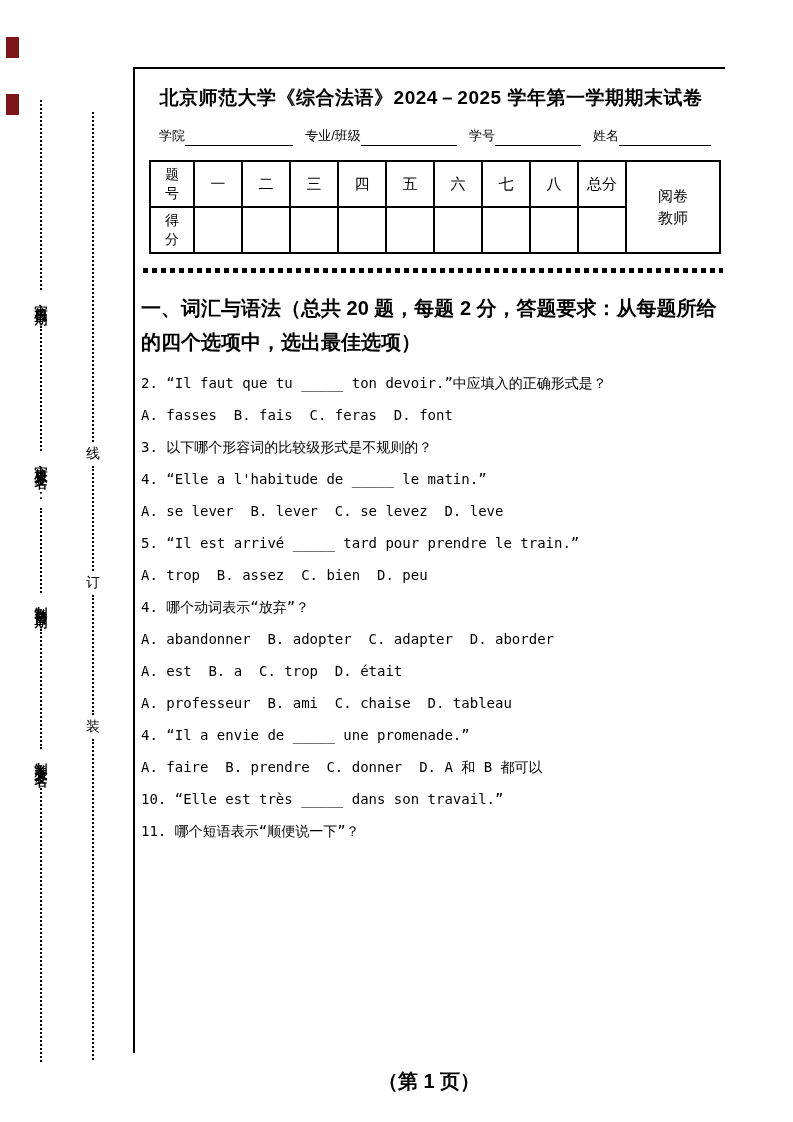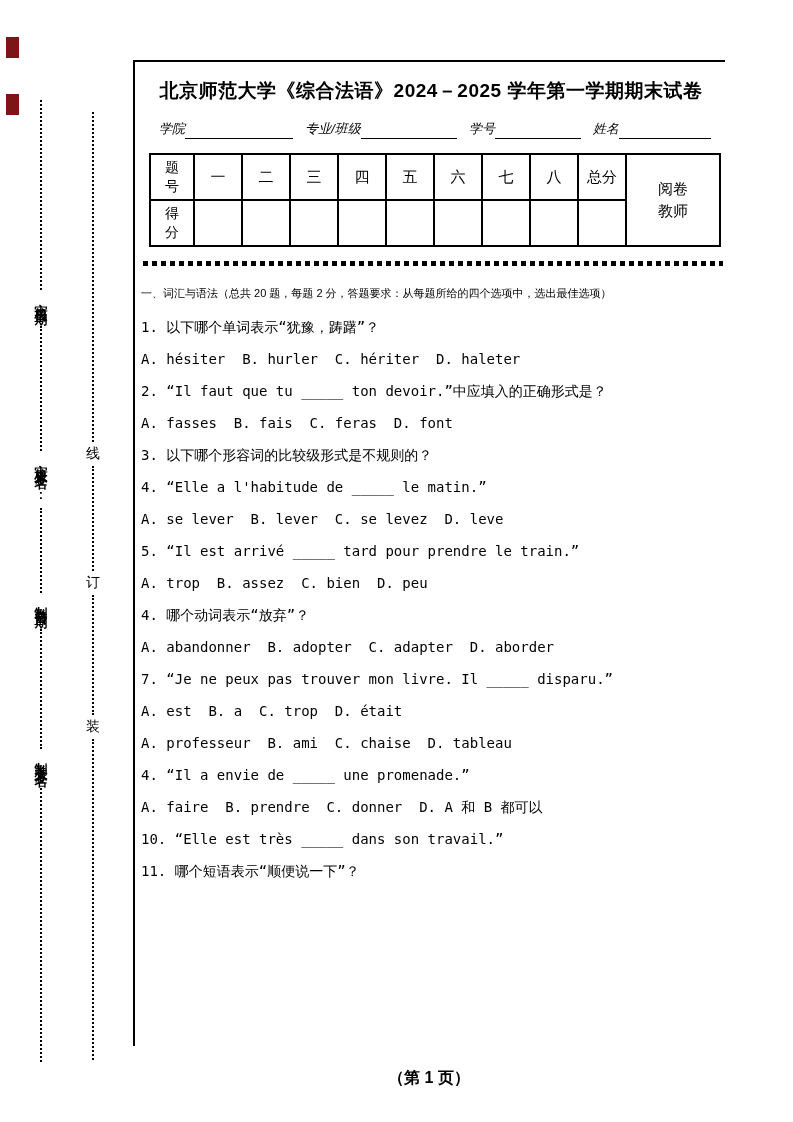--- a/index.html
+++ b/index.html
@@ -30,34 +30,34 @@
   .c2s1 { height: 330px; } .c2s2 { height: 105px; } .c2s3 { height: 120px; } .c2s4 { flex: 1; }
   .vlabel {
     writing-mode: vertical-lr; text-orientation: upright;
     font-size: 13px; font-weight: bold; letter-spacing: 3px; line-height: 1;
     padding: 3px 0;
   }
   .bind-char { font-size: 14px; padding: 3px 0; }
 
   
   .content {
-    position: absolute; left: 133px; top: 60px; width: 592px; height: 986px;
+    position: absolute; left: 133px; top: 67px; width: 592px; height: 986px;
     border-left: 2px solid #000; border-top: 2px solid #000;
     box-sizing: border-box;
     padding: 10px 4px 0 6px;
   }
   .title {
     text-align: center; font-size: 19px; font-weight: bold;
     letter-spacing: 0.5px; margin: 6px 0 0 0;
   }
   .fields {
     display: flex; align-items: flex-end; justify-content: space-between;
     margin: 16px 10px 14px 18px; font-size: 13px;
   }
-  .field { display: flex; align-items: flex-end; font-style: italic; }
+  .field { display: flex; align-items: flex-end; }
   .flabel { white-space: nowrap; padding-bottom: 1px; }
   .fline { border-bottom: 1.5px solid #000; height: 15px; display: inline-block; }
   .fw1 { width: 108px; } .fw2 { width: 96px; } .fw3 { width: 86px; } .fw4 { width: 92px; }
 
   table.score {
     border-collapse: collapse; margin-left: 8px; width: 572px; table-layout: fixed;
   }
   table.score td {
     border: 2px solid #000; text-align: center; vertical-align: middle;
     height: 44px; font-size: 15px; padding: 0;
@@ -67,37 +67,37 @@
   td.c-grader { width: 92px; font-size: 14px; }
   .stack-inner { width: 1.2em; margin: 0 auto; word-break: break-all; font-size: 14px; line-height: 1.35; }
   .grader-inner { width: 2.3em; margin: 2px auto; word-break: break-all; line-height: 1.5; }
 
   .dotted-sep {
     margin: 14px 0 0 2px; width: 580px; height: 5px;
     background: repeating-linear-gradient(to right, #000 0 5px, transparent 5px 9px);
   }
 
   .section-heading {
-    font-size: 11px; font-weight: normal; line-height: 1.7;
+    font-size: 20px; font-weight: bold; line-height: 1.7;
     margin: 18px 2px 14px 0;
     font-family: "Liberation Sans", "DejaVu Sans", sans-serif;
   }
 
   .questions {
     margin-top: 14px;
     font-family: "DejaVu Sans Mono", "Liberation Mono", monospace;
     font-size: 14px;
   }
   .questions p {
     margin: 0 0 12px 0; line-height: 20px; white-space: pre-wrap;
   }
 
   .footer {
     position: absolute; left: 133px; top: 1068px; width: 592px;
-    text-align: center; font-size: 16px; font-weight: bold;
+    text-align: center; font-size: 20px; font-weight: bold;
   }
 </style>
 </head>
 <body>
 
 <div class="page">
 
   <div class="reg-mark m1"></div>
   <div class="reg-mark m2"></div>
 
@@ -181,44 +181,39 @@
       </tr>
     </tbody>
       </table>
 
     <div class="dotted-sep"></div>
 
     <div class="section-heading">一、词汇与语法（总共 20 题，每题 2 分，答题要求：从每题所给的四个选项中，选出最佳选项）</div>
 
     <div class="questions">
       <div class="q">
-        <p>1. 以下哪个单词表示“犹豫，踌躇”？</p>
-        <p>A. hésiter  B. hurler  C. hériter  D. haleter</p>
-      </div>
-      <div class="q">
         <p>2. “Il faut que tu _____ ton devoir.”中应填入的正确形式是？</p>
         <p>A. fasses  B. fais  C. feras  D. font</p>
       </div>
       <div class="q">
         <p>3. 以下哪个形容词的比较级形式是不规则的？</p>
       </div>
       <div class="q">
         <p>4. “Elle a l'habitude de _____ le matin.”</p>
         <p>A. se lever  B. lever  C. se levez  D. leve</p>
       </div>
       <div class="q">
         <p>5. “Il est arrivé _____ tard pour prendre le train.”</p>
         <p>A. trop  B. assez  C. bien  D. peu</p>
       </div>
       <div class="q">
         <p>4. 哪个动词表示“放弃”？</p>
         <p>A. abandonner  B. adopter  C. adapter  D. aborder</p>
       </div>
       <div class="q">
-        <p>7. “Je ne peux pas trouver mon livre. Il _____ disparu.”</p>
         <p>A. est  B. a  C. trop  D. était</p>
       </div>
       <div class="q">
         <p>A. professeur  B. ami  C. chaise  D. tableau</p>
       </div>
       <div class="q">
         <p>4. “Il a envie de _____ une promenade.”</p>
         <p>A. faire  B. prendre  C. donner  D. A 和 B 都可以</p>
       </div>
       <div class="q">

